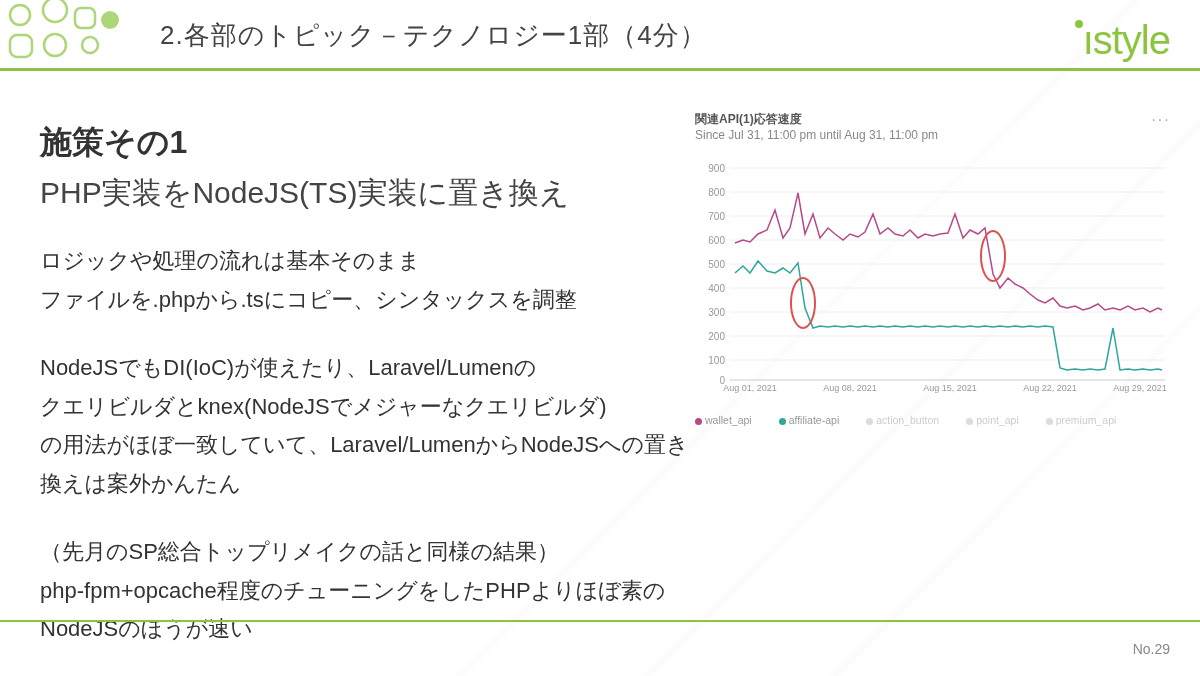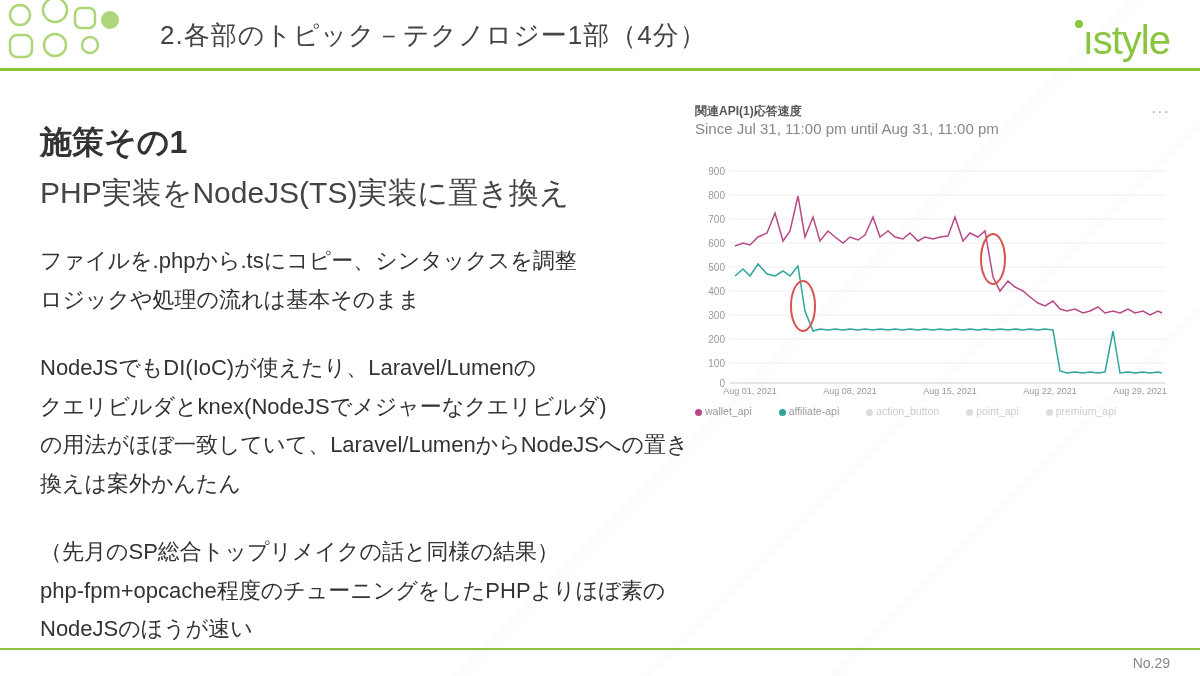--- a/index.html
+++ b/index.html
@@ -9,29 +9,29 @@
 .title{font-size:26px;color:#444;letter-spacing:1px}
 .logo{position:absolute;top:18px;right:30px;font-size:40px;color:#8bc53f;font-weight:400;letter-spacing:-1px}
 .logo-dot{display:inline-block;width:8px;height:8px;background:#8bc53f;border-radius:50%;vertical-align:top;margin-top:2px}
 .content{padding:50px 55px 20px 40px;position:relative}
 .h1{font-size:32px;color:#333;font-weight:700;margin-bottom:8px}
 .h2{font-size:30px;color:#444;font-weight:400;margin-bottom:28px}
 .body-text{font-size:22px;color:#333;line-height:1.75;max-width:660px}
 .body-text p{margin-bottom:0}
 .body-text .gap{height:30px}
 .full{max-width:1100px}
-.chart{position:absolute;top:32px;right:30px;width:475px}
+.chart{position:absolute;top:40px;right:30px;width:475px}
 .chart-title{font-size:12px;color:#555;font-weight:600}
-.chart-sub{font-size:15px;color:#888;margin-bottom:14px}
+.chart-sub{font-size:12px;color:#888;margin-bottom:6px}
 .chart-menu{position:absolute;top:0;right:0;color:#aaa;font-size:16px;letter-spacing:1px}
 .chart-svg{width:475px;height:250px}
-.legend{font-size:10.5px;color:#999;margin-top:0}
+.legend{font-size:10.5px;color:#999;margin-top:12px}
 .legend span{margin-right:12px}
 .legend .dot{display:inline-block;width:7px;height:7px;border-radius:50%;margin-right:3px;vertical-align:middle}
-.footer{position:absolute;bottom:0;left:0;right:0;border-top:2px solid #8bc53f;padding:4px 30px;text-align:right}
+.footer{position:absolute;bottom:0;left:0;right:0;border-top:2px solid #8bc53f;padding:18px 30px;text-align:right}
 .page-num{font-size:14px;color:#888}
 .y-label{font-size:10px;fill:#999}
 .x-label{font-size:9px;fill:#999}
 .gridline{stroke:#eee;stroke-width:1}
 .axis{stroke:#ccc;stroke-width:1}
 .annot{fill:none;stroke:#d9534f;stroke-width:2}
 .diag{position:absolute;inset:0;background:
  linear-gradient(135deg,transparent 60%,rgba(0,0,0,.015) 60.5%,transparent 61%),
  linear-gradient(135deg,transparent 70%,rgba(0,0,0,.015) 70.5%,transparent 71%),
  linear-gradient(135deg,transparent 80%,rgba(0,0,0,.015) 80.5%,transparent 81%);
@@ -56,22 +56,22 @@
 
 <div class="header">
  <div class="title">2.各部のトピック－テクノロジー1部（4分）</div>
  <div class="logo"><span class="logo-dot"></span>ı<span>style</span></div>
 </div>
 
 <div class="content">
  <div class="h1">施策その1</div>
  <div class="h2">PHP実装をNodeJS(TS)実装に置き換え</div>
  <div class="body-text">
+  <p>ロジックや処理の流れは基本そのまま</p>
   <p>ファイルを.phpから.tsにコピー、シンタックスを調整</p>
-  <p>ロジックや処理の流れは基本そのまま</p>
   <div class="gap"></div>
   <p>NodeJSでもDI(IoC)が使えたり、Laravel/Lumenの</p>
   <p>クエリビルダとknex(NodeJSでメジャーなクエリビルダ)</p>
   <p class="full">の用法がほぼ一致していて、Laravel/LumenからNodeJSへの置き換えは案外かんたん</p>
   <div class="gap"></div>
   <p class="full">（先月のSP総合トップリメイクの話と同様の結果）</p>
   <p class="full">php-fpm+opcache程度のチューニングをしたPHPよりほぼ素のNodeJSのほうが速い</p>
  </div>
 
  <div class="chart">

